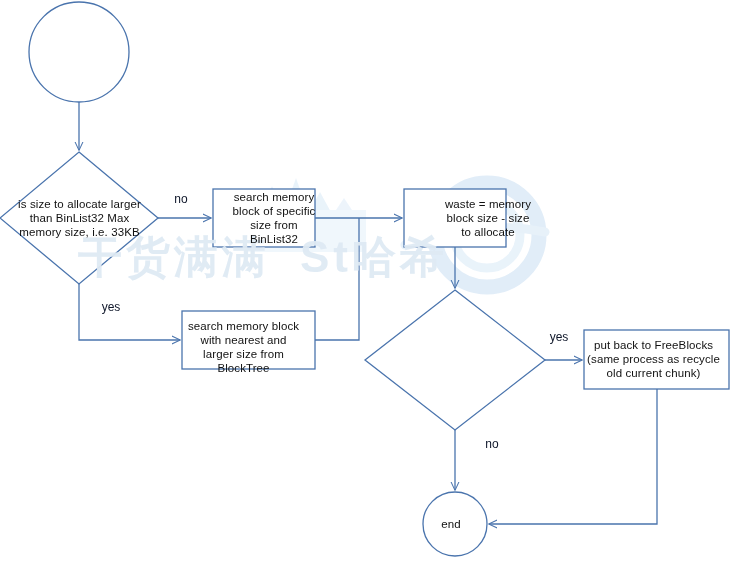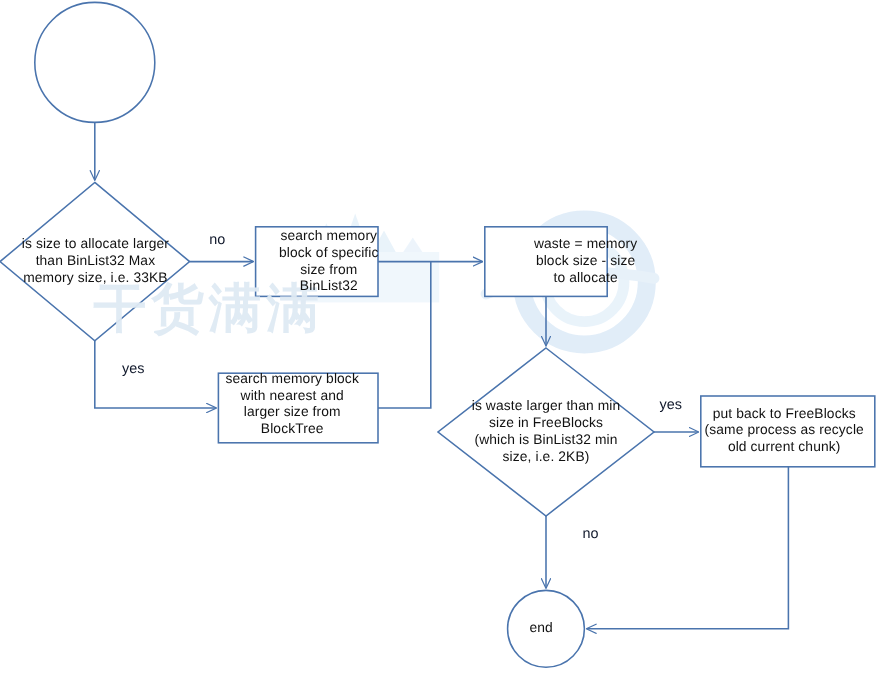--- a/index.html
+++ b/index.html
@@ -111,44 +111,41 @@
     <path d="M 455 247 L 455 288" fill="none" stroke="#4a74ad" stroke-width="1.3" marker-end="url(#arrow)"></path>
 
     <path d="M 545 360 L 582 360" fill="none" stroke="#4a74ad" stroke-width="1.3" marker-end="url(#arrow)"></path>
 
     <path d="M 455 430 L 455 490" fill="none" stroke="#4a74ad" stroke-width="1.3" marker-end="url(#arrow)"></path>
 
     <path d="M 657 389 L 657 524 L 489 524" fill="none" stroke="#4a74ad" stroke-width="1.3" marker-end="url(#arrow)"></path>
   </svg>
 
   <div class="wm-text" style="left:78px; top:228px; font-size:44px;">干货满满</div>
+  <div class="wm-text" style="left:300px; top:228px; font-size:44px;">St哈希</div>
 
 
   <div class="node-text" style="left:2px; top:197px; width:155px;">is size to allocate larger
 than BinList32 Max
 memory size, i.e. 33KB</div>
 
   <div class="node-text" style="left:215px; top:190px; width:118px;">search memory
 block of specific
 size from
 BinList32</div>
 
-  <div class="node-text" style="left:184px; top:309px; width:119px;">search memory block
+  <div class="node-text" style="left:184px; top:319px; width:119px;">search memory block
 with nearest and
 larger size from
 BlockTree</div>
 
   <div class="node-text" style="left:406px; top:197px; width:98px;margin-left:33px;">waste = memory
 block size - size
 to allocate</div>
 
-  <div class="node-text" style="left:371px; top:332px; width:168px;">is waste larger than min
-size in FreeBlocks
-(which is BinList32 min
-size,  i.e. 2KB)</div>
 
   <div class="node-text" style="left:586px; top:338px; width:135px;">put back to FreeBlocks
 (same process as recycle
 old current chunk)</div>
 
   <div class="node-text" style="left:425px; top:517px; width:52px;text-align:center;">end</div>
 
   <div class="edge-label" style="left:166px; top:192px; width:30px;">no</div>
 
   <div class="edge-label" style="left:94px; top:300px; width:34px;">yes</div>

